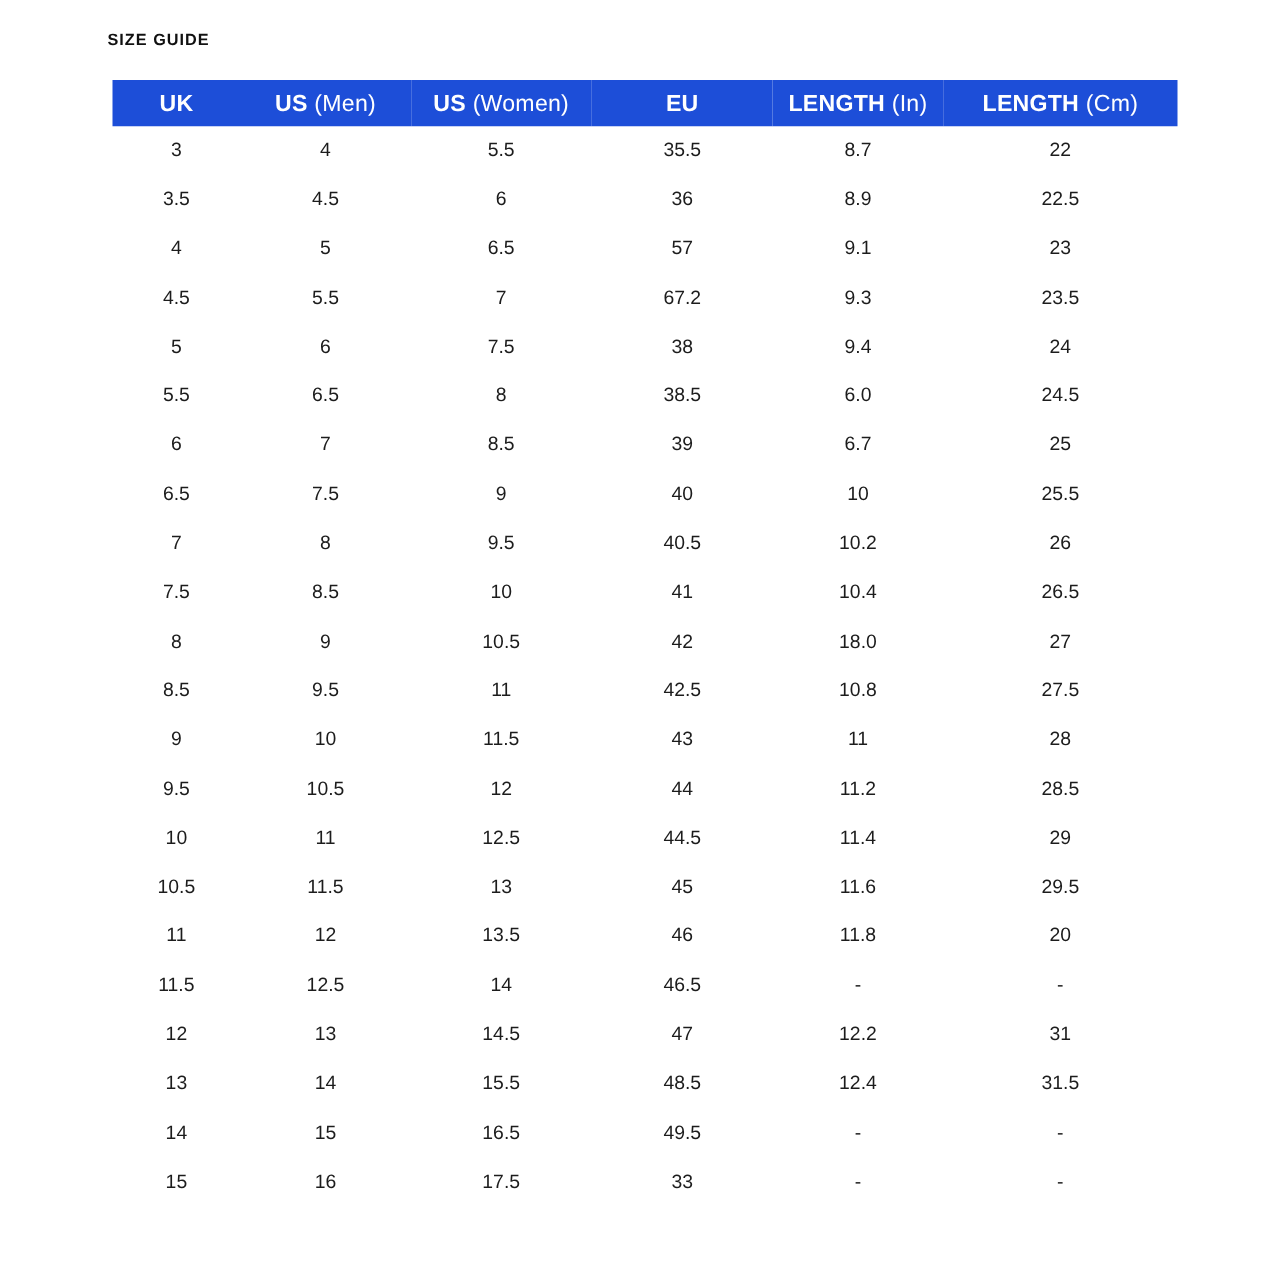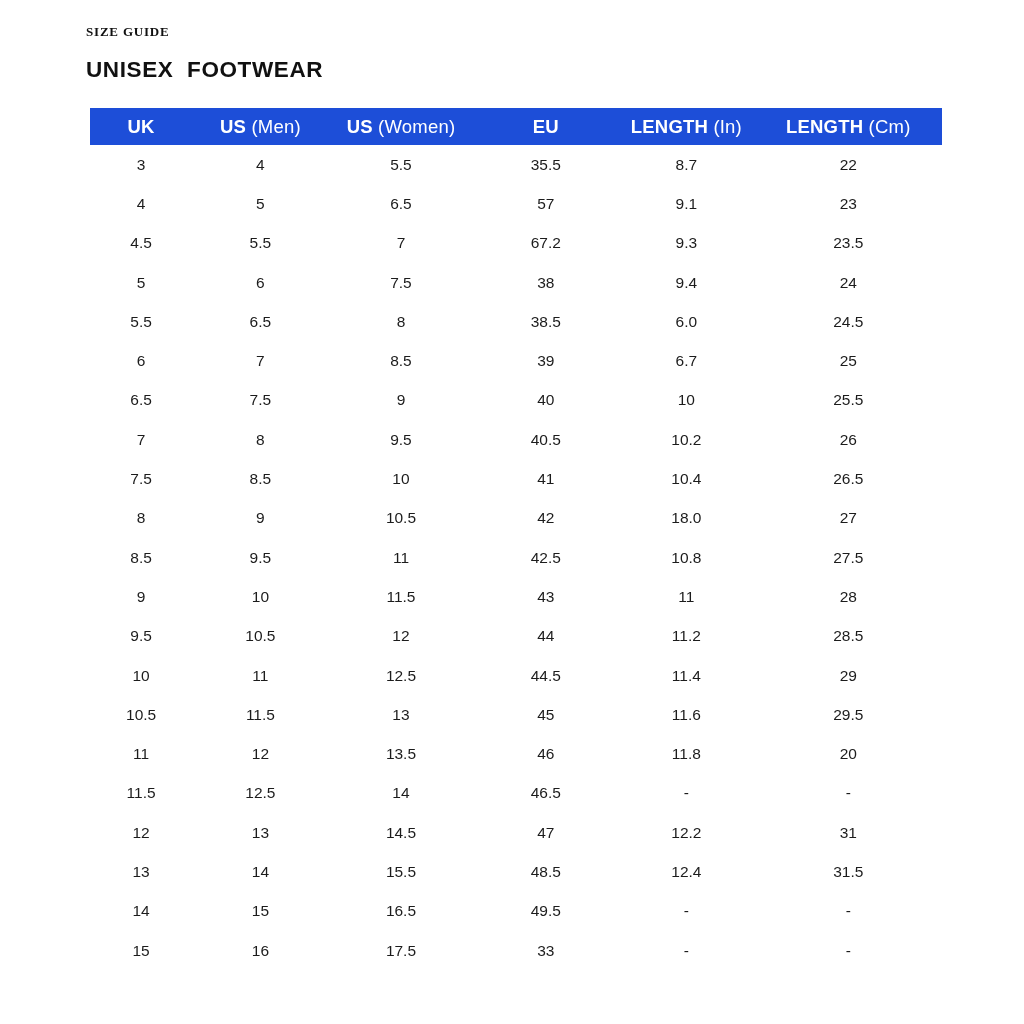--- a/index.html
+++ b/index.html
@@ -17,21 +17,20 @@
     background: #ffffff;
     padding: 24px 82px 0 86px;
     overflow: hidden;
   }
   .eyebrow {
     margin: 0;
     font-size: 13px;
     font-weight: 700;
     letter-spacing: 0.8px;
     color: #111111;
-    font-family: Liberation Serif, serif;
   }
   .title {
     margin: 17px 0 0 0;
     font-size: 22.5px;
     font-weight: 800;
     letter-spacing: 0.6px;
     color: #111111;
     white-space: pre; 
   }
   table.size-table {
@@ -68,21 +67,20 @@
     font-size: 15.5px;
     font-weight: 400;
     color: #1c1c1c;
   }
 </style>
 </head>
 <body>
 
 <div class="page">
   <p class="eyebrow">SIZE GUIDE</p>
-  <h1 class="title">UNISEX  FOOTWEAR</h1>
 
   <table class="size-table">
     <colgroup>
       <col class="c1">
         <col class="c2">
         <col class="c3">
       <col class="c4">
         <col class="c5">
         <col class="c6">
     </colgroup>
@@ -99,20 +97,28 @@
     <tbody>
         <tr>
           <td>3</td>
           <td>4</td>
           <td>5.5</td>
           <td>35.5</td>
           <td>8.7</td>
           <td>22</td>
         </tr>
         <tr>
+          <td>3.5</td>
+          <td>4.5</td>
+          <td>6</td>
+          <td>36</td>
+          <td>8.9</td>
+          <td>22.5</td>
+        </tr>
+        <tr>
           <td>4</td>
           <td>5</td>
           <td>6.5</td>
           <td>57</td>
           <td>9.1</td>
           <td>23</td>
         </tr>
         <tr>
           <td>4.5</td>
           <td>5.5</td>

